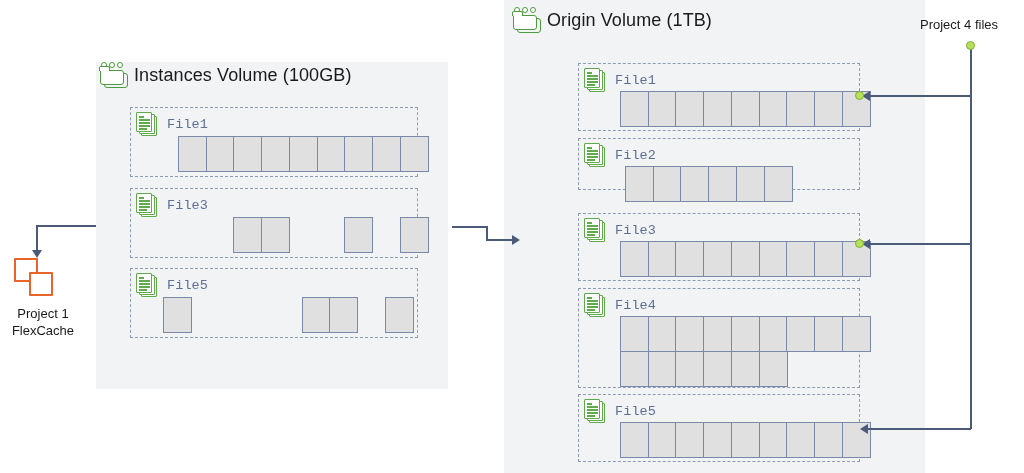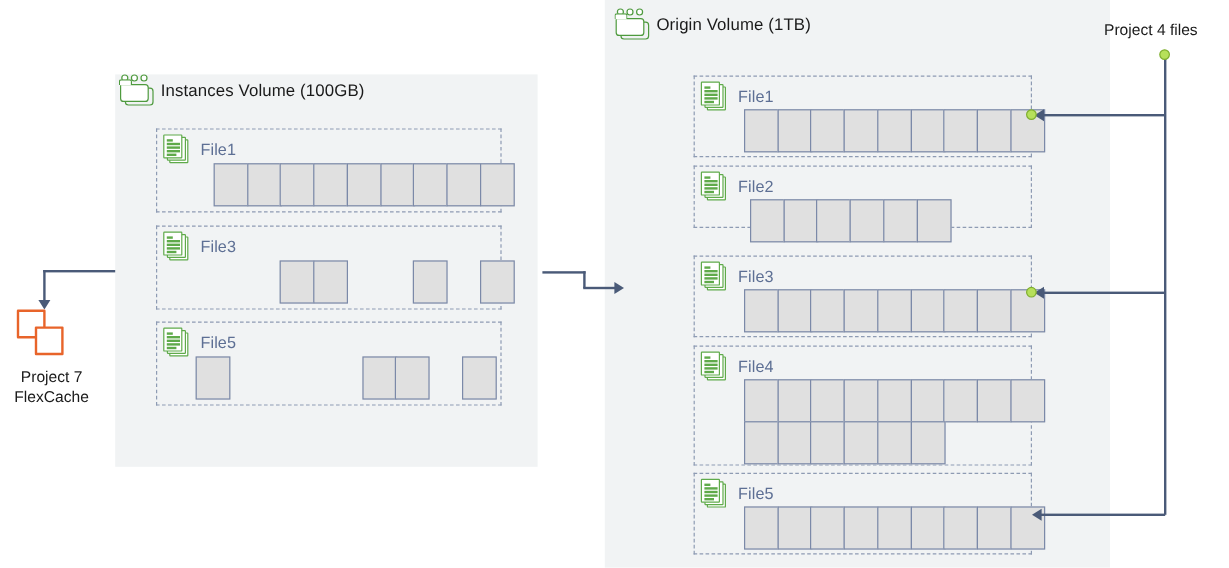--- a/index.html
+++ b/index.html
@@ -11,21 +11,21 @@
   .canvas{position:absolute;inset:0;}
 
   
   .volume{position:absolute;background:#f1f3f4;}
   #flexcache-volume{left:96px;top:62px;width:352px;height:327px;}
   #origin-volume{left:504px;top:0px;width:421px;height:473px;}
 
   
   .vol-title{position:absolute;display:flex;align-items:center;gap:7px;}
   .vol-title .vt-label{
-    font-size:14px;color:#1a1a1a;white-space:nowrap;letter-spacing:.1px;
+    font-size:18px;color:#1a1a1a;white-space:nowrap;letter-spacing:.1px;
   }
   #flexcache-title{left:99px;top:62px;}
   #origin-title{left:512px;top:7px;}
 
   
   .folder-icon{position:relative;width:28px;height:26px;flex:0 0 28px;}
   .folder-icon .dots{position:absolute;top:0;left:2px;display:flex;gap:2px;}
   .folder-icon .dots i{
     display:block;width:6px;height:6px;border-radius:50%;
     border:1.6px solid #4e9a3e;background:#fff;box-sizing:border-box;
@@ -40,21 +40,21 @@
     border:1.8px solid #4e9a3e;border-bottom:none;border-radius:2px 2px 0 0;
     background:#fff;box-sizing:border-box;
   }
   .folder-icon .fshadow{
     position:absolute;left:5px;top:11px;width:24px;height:15px;
     border:1.8px solid #4e9a3e;border-radius:1px 3px 3px 3px;
     background:transparent;box-sizing:border-box;
   }
 
   
-  .file-row{position:absolute;border:1.4px dashed #8e9bb3;box-sizing:border-box;}
+  .file-row{position:absolute;border:1.4px dashed #8e9bb3;box-sizing:border-box;font-family:Liberation Mono, monospace;}
   .file-head{position:absolute;display:flex;align-items:center;gap:9px;}
   .file-label{font-size:13.5px;color:#5d6f94;letter-spacing:.1px;}
 
   
   .doc-icon{position:relative;width:22px;height:25px;flex:0 0 22px;}
   .doc-icon .sheet{
     position:absolute;border:1.7px solid #5faa4a;background:#ffffff;
     box-sizing:border-box;width:16px;height:20px;border-radius:1px;
   }
   .doc-icon .s3{left:5px;top:4px;}
@@ -406,19 +406,19 @@
   <div class="dot" style="left:855px;top:239px;"></div>
 
   <div class="line hline" style="left:866px;top:428px;width:105px;"></div>
   <div class="arrow-l" style="left:860px;top:424px;"></div>
 
   <div id="instances-icon">
     <span class="sq back"></span>
     <span class="sq front"></span>
   </div>
   <div id="instances-label">
-    <span>Project 7</span>
+    <span>Project 1</span>
     <span>FlexCache</span>
   </div>
 
   <div id="project-files-label">Project 4 files</div>
 
 </div>
 
 </body></html>

